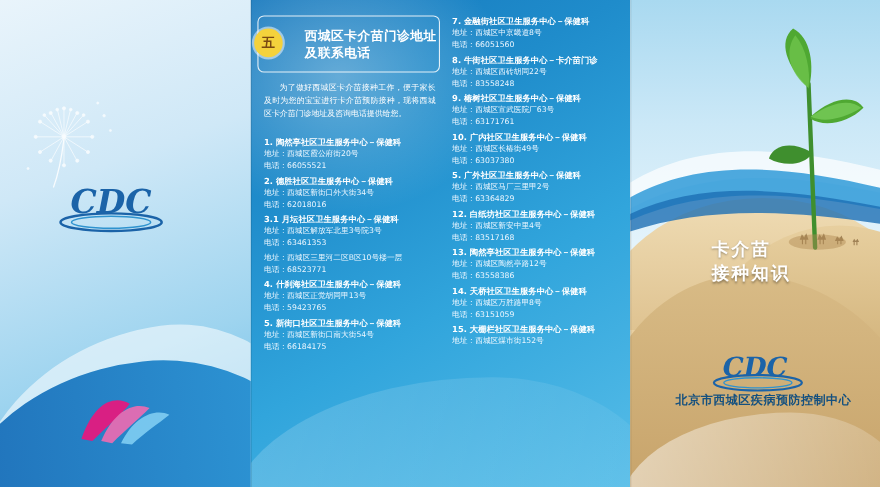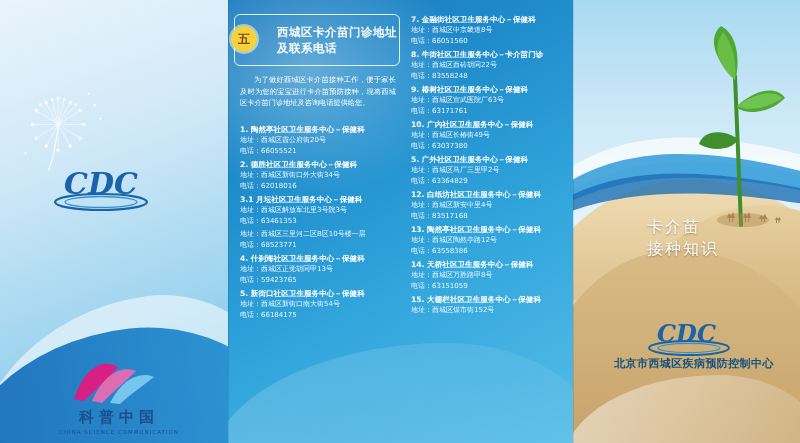--- a/index.html
+++ b/index.html
@@ -135,21 +135,21 @@
     position: absolute; left: 150px; top: 200px; width: 72px; height: 26px;
   }
   .sprout {
     position: absolute; left: 118px; top: 20px; width: 100px; height: 210px;
   }
   .right-swoosh {
     position: absolute; left: -20px; top: 96px; width: 270px; height: 120px;
   }
   .cover-title {
     position: absolute; left: 74px; top: 216px; width: 140px;
-    color: #ffffff; font-weight: normal;
+    color: #ffffff; font-weight: bold;
     text-shadow: 0 1px 2px rgba(0,0,0,.35);
   }
   .cover-title .l1 { font-size: 16px; letter-spacing: 2px; line-height: 22px; }
   .cover-title .l2 { font-size: 16px; letter-spacing: 2px; line-height: 22px; }
   .cdc-logo-right {
     position: absolute; left: 70px; top: 315px; width: 92px; height: 44px;
   }
   .org-name {
     position: absolute; left: 36px; top: 356px; width: 170px;
     text-align: center; color: #14507f; font-size: 11px; letter-spacing: .4px;
@@ -231,24 +231,20 @@
 
     <div class="wave-white-1"></div>
     <div class="wave-blue-1"></div>
 
     <svg class="ribbon" viewBox="0 0 90 50">
       <path d="M4 44 C16 10, 34 4, 48 12 C40 22, 28 32, 14 46 Z" fill="#e3197f" opacity=".95"></path>
       <path d="M22 46 C34 18, 52 10, 66 16 C56 26, 44 36, 32 48 Z" fill="#f06ab0" opacity=".9"></path>
       <path d="M40 48 C52 24, 70 16, 84 22 C74 30, 62 38, 50 49 Z" fill="#7fcdf2" opacity=".9"></path>
     </svg>
 
-    <div class="left-brand">
-      <div class="cn">科普中国</div>
-      <div class="en">CHINA SCIENCE COMMUNICATION</div>
-    </div>
   </div>
 
   <div class="panel-mid">
     <div class="mid-glow"></div>
     <div class="mid-wave"></div>
 
     <div class="sec-header">
       <div class="sec-badge">五</div>
       <div class="sec-title">西城区卡介苗门诊地址及联系电话</div>
     </div>

